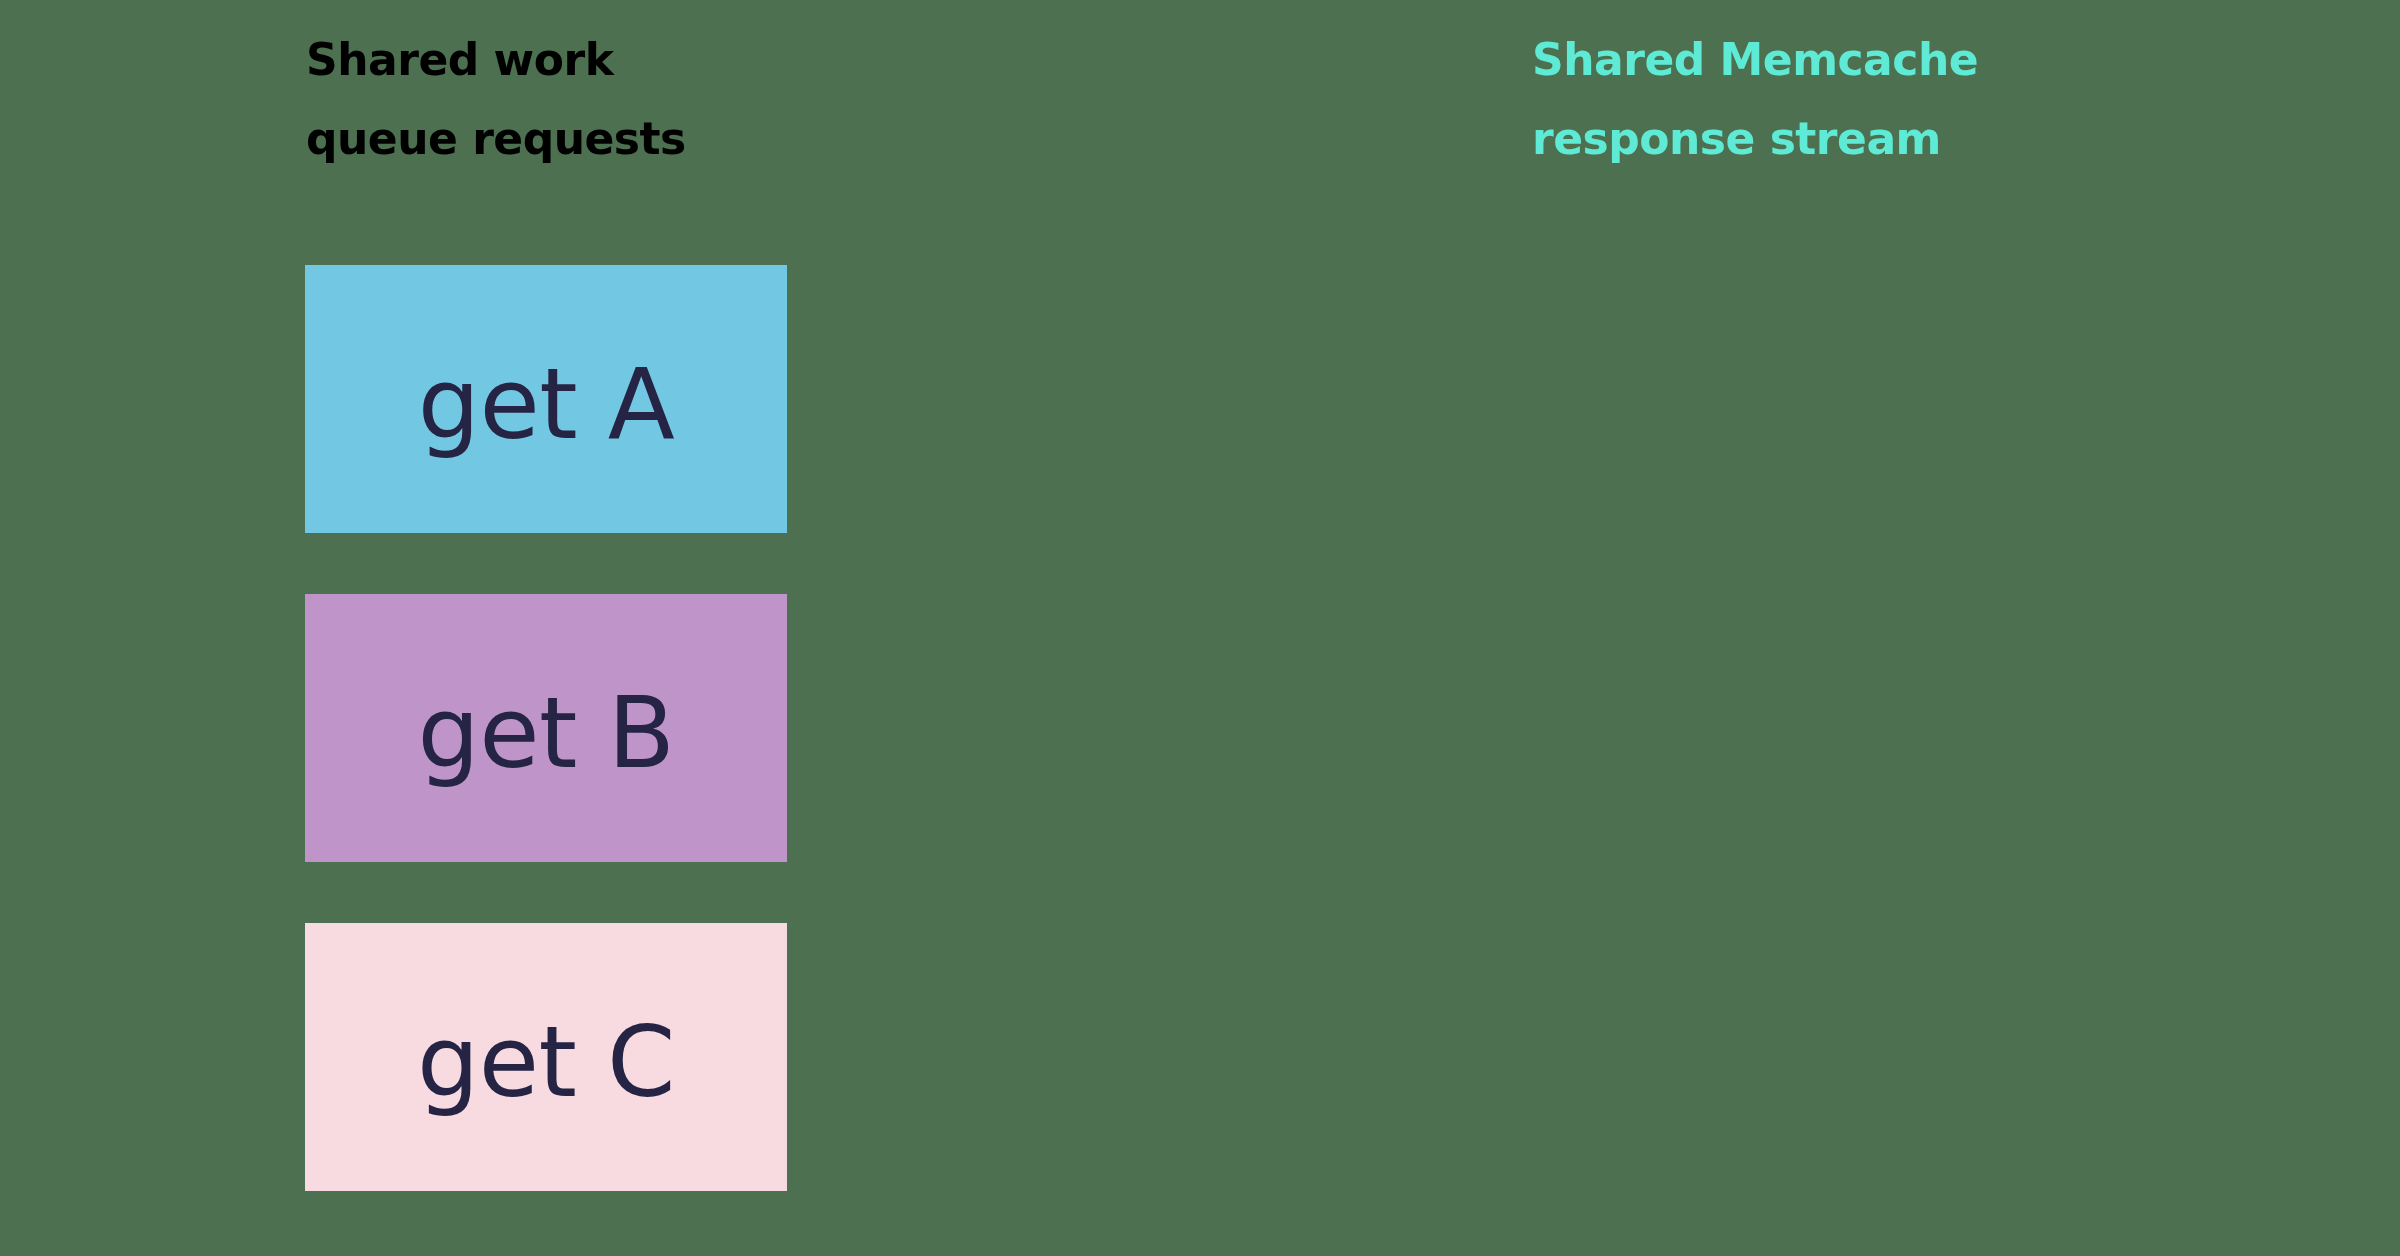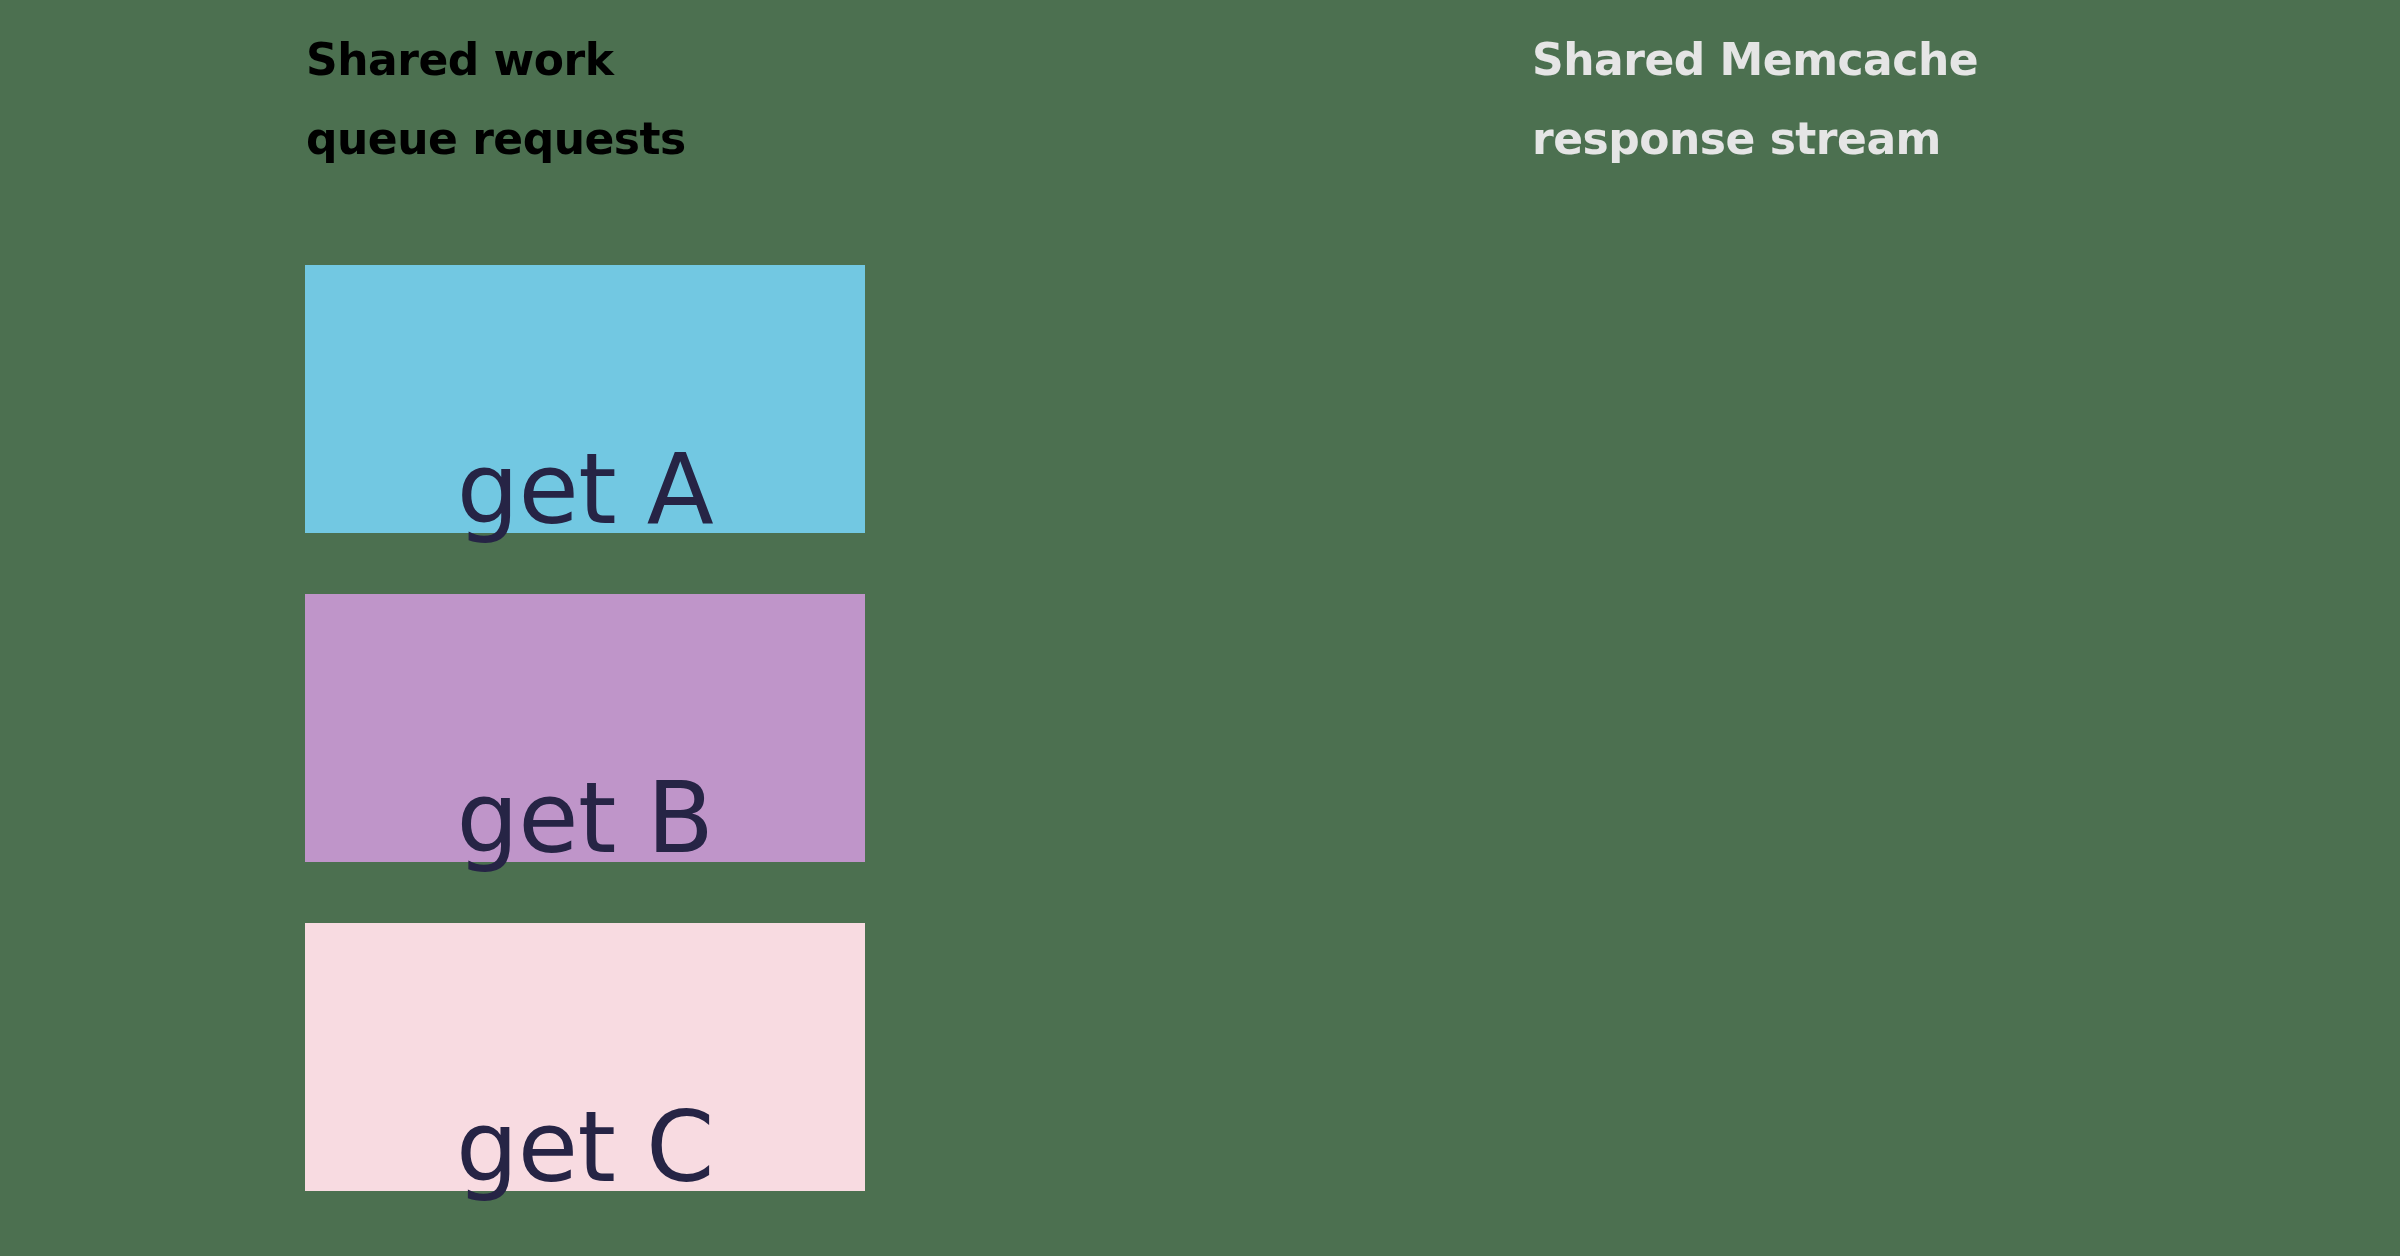--- a/index.html
+++ b/index.html
@@ -41,24 +41,24 @@
   .stack {
     position: absolute;
     top: 265px;
     width: 482px;
   }
   .stack-left  { left: 305px; }
   .stack-right { left: 1528px; }
 
   .msg-box {
     position: relative;
-    width: 560px;
+    width: 482px;
     height: 268px;
     display: flex;
-    align-items: flex-end;
+    align-items: center;
     justify-content: center;
     box-sizing: border-box;
   }
   .msg-box + .msg-box {
     margin-top: 61px;
   }
 
   .msg-label {
     font-family: "DejaVu Sans", sans-serif;
     font-weight: 400;
@@ -93,17 +93,17 @@
     <div class="msg-box tone-purple" style="background: rgb(191, 149, 201);">
       <span class="msg-label" style="color: rgb(38, 36, 69);">get B</span>
     </div>
 
     <div class="msg-box tone-pink" style="background: rgb(248, 219, 225);">
       <span class="msg-label" style="color: rgb(38, 36, 69);">get C</span>
     </div>
 
   </div>
 
-  <div class="column-heading heading-right" style="color: #e5e5e5;">Shared Memcache
+  <div class="column-heading heading-right" style="color: #5eead4;">Shared Memcache
 response stream</div>
 
 
 </div>
 
 </body></html>

